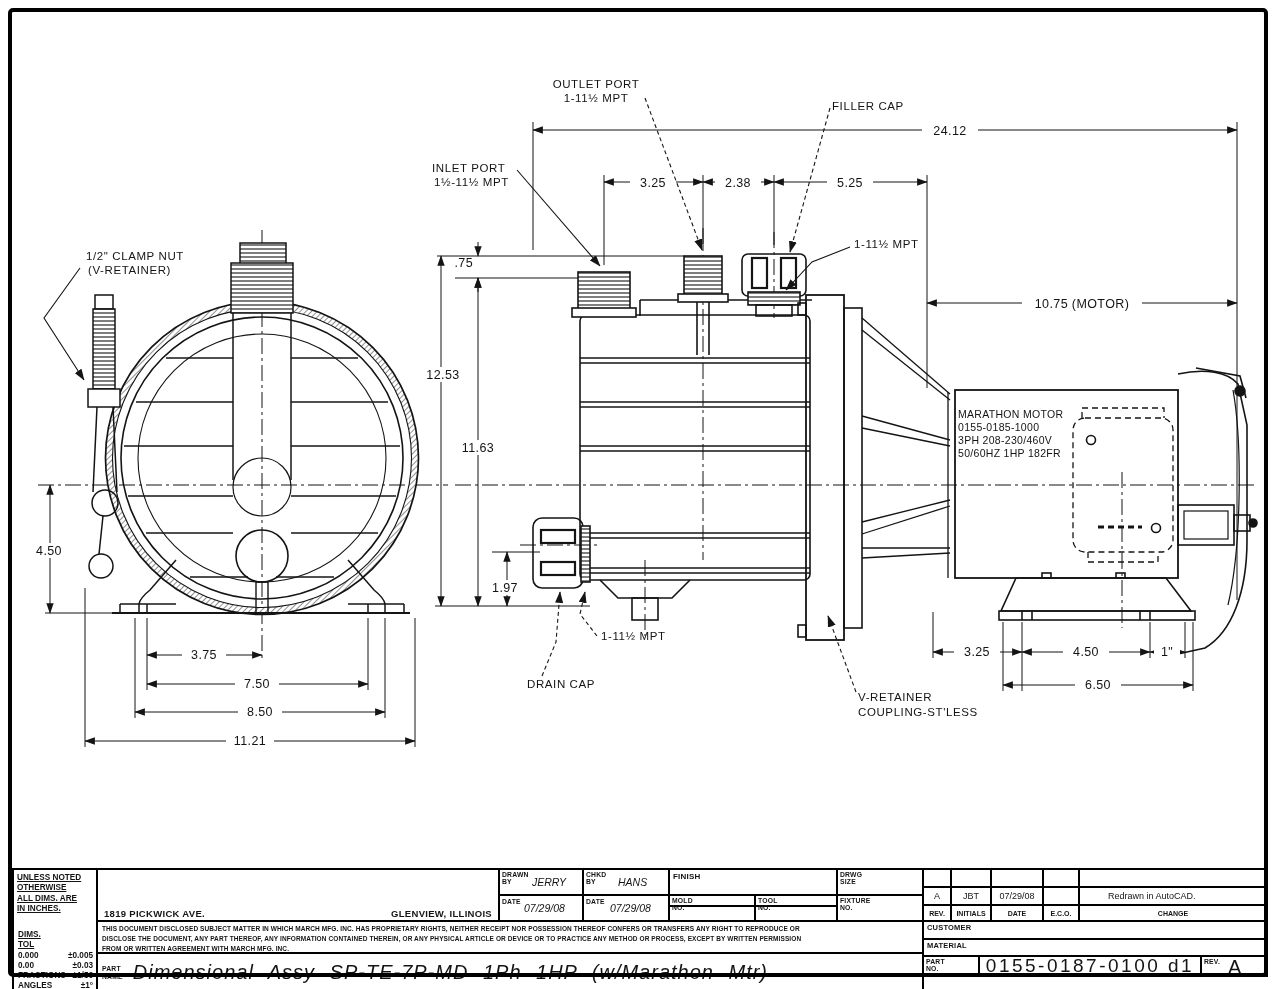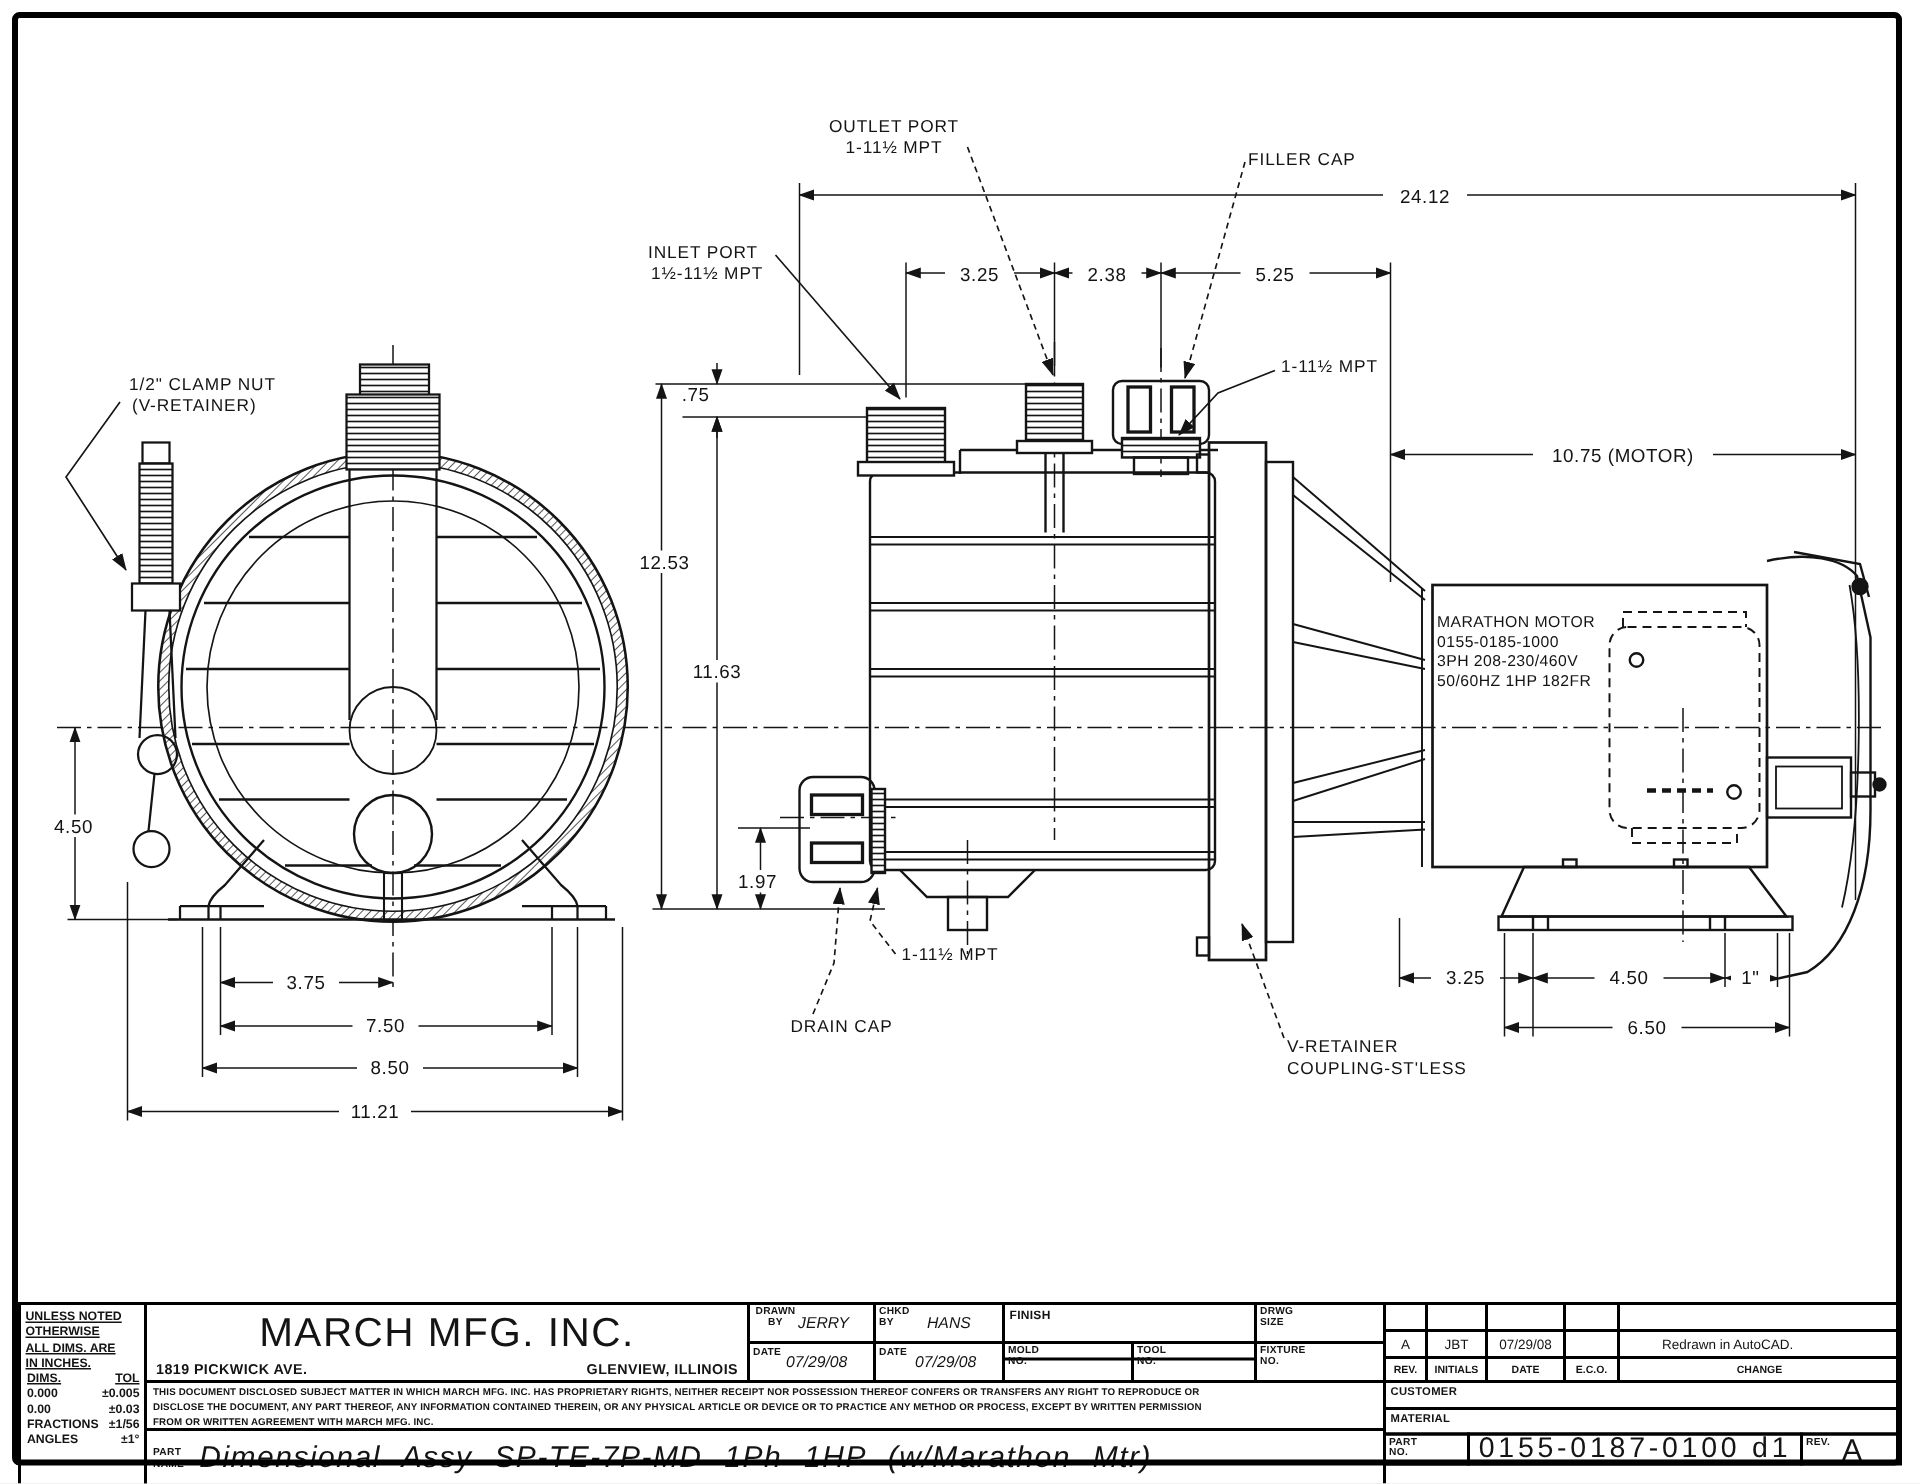--- a/index.html
+++ b/index.html
@@ -341,21 +341,21 @@
   </svg>
 
   
   <div>
 
     <div class="cell notesbox" style="left:12px;top:868px;width:86px;height:140px;">
       <div class="u">UNLESS NOTED</div>
       <div class="u">OTHERWISE</div>
       <div class="u">ALL DIMS. ARE</div>
       <div class="u">IN INCHES.</div>
-      <div class="tolrow" style="margin-top:0;">
+      <div class="tolrow" style="margin-top:16px;flex-direction:column;">
         <span class="u">DIMS.</span>
         <span class="u">TOL</span>
       </div>
       <div class="tolrow">
           <span>0.000</span>
           <span>±0.005</span>
         </div>
       <div class="tolrow">
           <span>0.00</span>
           <span>±0.03</span>
@@ -364,28 +364,27 @@
           <span>FRACTIONS</span>
           <span>±1/56</span>
         </div>
       <div class="tolrow">
           <span>ANGLES</span>
           <span>±1°</span>
         </div>
     </div>
 
     <div class="cell" style="left:96px;top:868px;width:404px;height:54px;">
-      <div class="companyname">MARCH MFG. INC.</div>
       <div class="addrrow">
         <span>1819 PICKWICK AVE.</span>
         <span>GLENVIEW, ILLINOIS</span>
       </div>
     </div>
 
-    <div class="cell" style="left:498px;top:868px;width:86px;height:28px;text-align:center;">
+    <div class="cell" style="left:498px;top:868px;width:86px;height:28px;">
       <span class="lbl" style="position:absolute;left:2px;top:1px;width:30px;">DRAWN BY</span>
       <span class="val" style="position:absolute;left:32px;top:6px;font-style:italic;">JERRY</span>
     </div>
     <div class="cell" style="left:582px;top:868px;width:88px;height:28px;">
       <span class="lbl" style="position:absolute;left:2px;top:1px;width:26px;">CHKD BY</span>
       <span class="val" style="position:absolute;left:34px;top:6px;font-style:italic;">HANS</span>
     </div>
     <div class="cell" style="left:668px;top:868px;width:170px;height:39px;">
       <span class="lbl" style="position:absolute;left:3px;top:3px;font-size:8px;">FINISH</span>
     </div>

